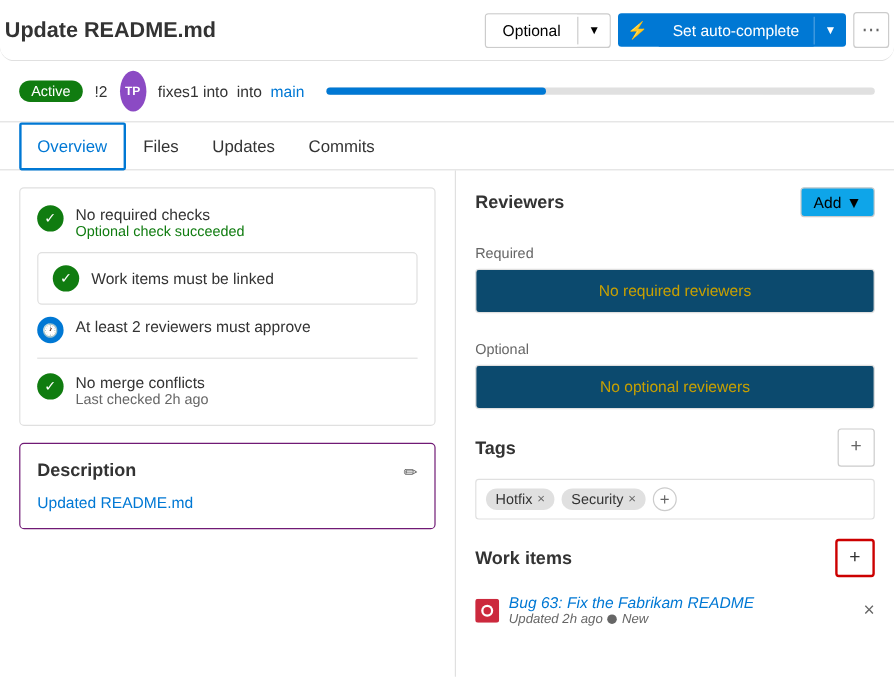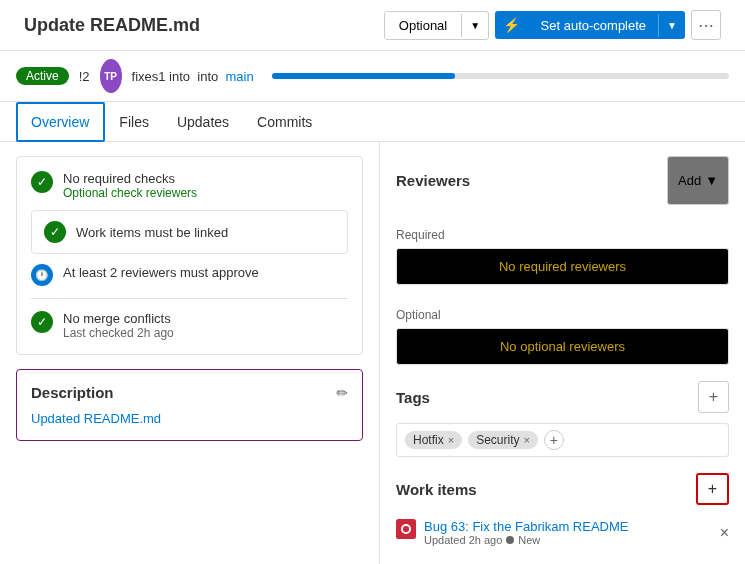--- a/index.html
+++ b/index.html
@@ -10,23 +10,24 @@
       background: #fff;
       width: 745px;
       height: 564px;
       overflow: hidden;
     }
 
     
     .header {
       display: flex;
       align-items: center;
-      padding: 10px 24px;
+      padding: 10px 4px;
       border-bottom: 1px solid #e0e0e0;
       gap: 10px;
+      border-radius: 12px;
     }
     .header-title {
       font-size: 18px;
       font-weight: 600;
       flex: 1;
     }
     .header-actions {
       display: flex;
       align-items: center;
       gap: 6px;
@@ -307,34 +308,34 @@
       font-size: 15px;
       font-weight: 600;
       color: #333;
     }
     .btn-add {
       display: flex;
       align-items: center;
       gap: 4px;
       border: 1px solid #ccc;
       border-radius: 3px;
-      padding: 16px 10px;
-      background: #737373;
+      padding: 4px 10px;
+      background: #0ea5e9;
       cursor: pointer;
       font-size: 13px;
     }
 
     .reviewer-section-label {
       font-size: 12px;
       color: #666;
       margin-bottom: 6px;
       margin-top: 23px;
     }
     .reviewer-empty {
-      background: #000000;
+      background: #0c4a6e;
       border: 1px solid #e0e0e0;
       border-radius: 3px;
       padding: 10px;
       text-align: center;
       color: #c8a000;
       font-size: 13px;
       margin-bottom: 10px;
     }
 
     .tags-section {
@@ -408,22 +409,23 @@
     }
     .work-item-row {
       display: flex;
       align-items: center;
       justify-content: space-between;
       margin-top: 10px;
       padding: 4px 0;
     }
     .work-item-info {
       display: flex;
-      align-items: flex-start;
+      align-items: center;
       gap: 8px;
+      font-style: italic;
     }
     .bug-icon {
       width: 20px;
       height: 20px;
       flex-shrink: 0;
     }
     .work-item-text .title {
       font-size: 13px;
       color: #0078d4;
       font-weight: 500;
@@ -495,21 +497,21 @@
 <div class="main-content">
 
   <div class="left-panel">
 
     <div class="checks-card">
 
       <div class="check-item">
         <div class="check-icon-green">✓</div>
         <div>
           <div class="check-text-main">No required checks</div>
-          <div class="check-text-sub">Optional check reviewers</div>
+          <div class="check-text-sub">Optional check succeeded</div>
         </div>
       </div>
 
       <div class="work-item-linked">
         <div class="check-icon-green">✓</div>
         <span class="check-text-main">Work items must be linked</span>
       </div>
 
       <div class="check-item" style="margin-top:10px;">
         <div class="check-icon-blue">🕐</div>

